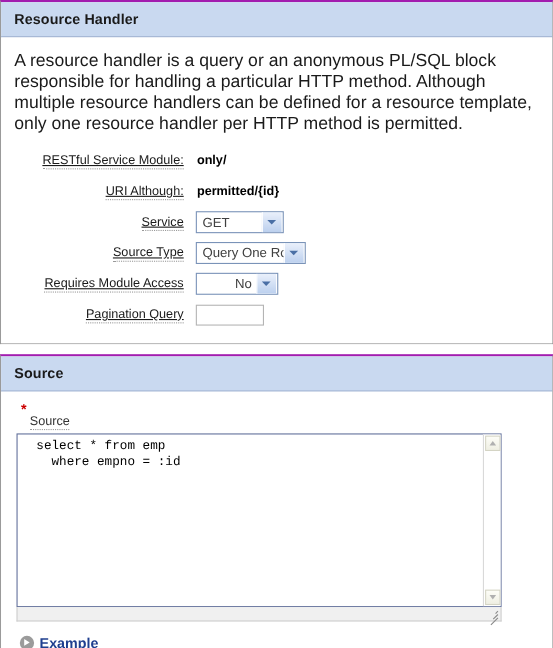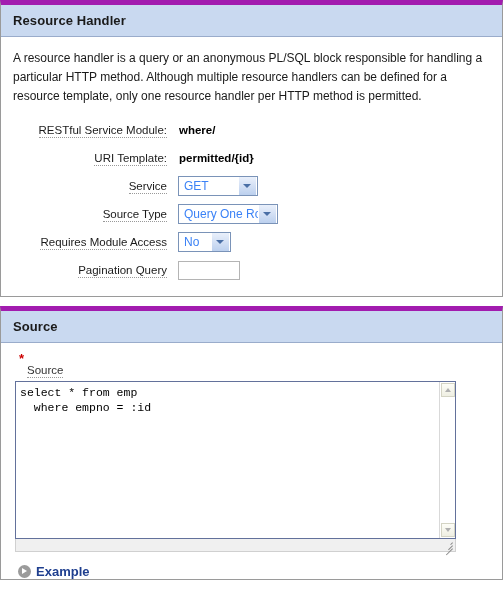--- a/index.html
+++ b/index.html
@@ -24,21 +24,21 @@
   }
 
   
   .region {
     border: 1px solid #9a9a9a;
     border-top: none;
     background: #ffffff;
     box-sizing: border-box;
   }
   .region-top {
-    border-top: 5px solid #a21caf;
+    border-top: 2px solid #a21caf;
   }
   .region-header {
     background: #c9d9f0;
     border-bottom: 1px solid #9aaccb;
     height: 32px;
     line-height: 32px;
     padding: 0 0 0 12px;
     box-sizing: border-box;
   }
   .region-title {
@@ -47,21 +47,21 @@
     color: #1a1a1a;
     letter-spacing: 0.1px;
   }
   .region-body {
     padding: 10px 12px 12px 12px;
     background: #ffffff;
   }
 
   
   .intro {
-    font-size: 12px;
+    font-size: 16px;
     line-height: 19px;
     color: #1a1a1a;
     margin: 2px 2px 6px 0px;
   }
 
   
   .form-table {
     border-collapse: collapse;
     margin-top: 10px;
     margin-left: 2px;
@@ -79,39 +79,40 @@
     vertical-align: middle;
     padding: 0;
     white-space: nowrap;
   }
   .flabel {
     font-size: 11.5px;
     color: #1a1a1a;
     border-bottom: 1px dotted #999999;
     padding-bottom: 1px;
     cursor: help;
+    text-decoration: underline;
   }
   .fvalue {
     font-size: 11.5px;
     color: #000000;
     font-weight: bold;
     padding-left: 1px;
   }
 
   
   .select {
     display: inline-flex;
     align-items: center;
     justify-content: space-between;
     border: 1px solid #7a93b8;
     background: #ffffff;
     height: 20px;
     box-sizing: border-box;
     font-size: 12px;
-    color: #3b82f6;
+    color: #404040;
     cursor: default;
     vertical-align: middle;
   }
   .select .sel-text {
     padding: 0 4px 0 5px;
     line-height: 18px;
     white-space: nowrap;
     overflow: hidden;
   }
   .select .sel-btn {
@@ -128,21 +129,21 @@
     position: absolute;
     left: 4px;
     top: 7px;
     width: 0; height: 0;
     border-left: 4px solid transparent;
     border-right: 4px solid transparent;
     border-top: 4px solid #4a6fa5;
   }
   .sel-method { width: 80px; }
   .sel-source-type { width: 100px; }
-  .sel-secure { width: 53px; }
+  .sel-secure { width: 75px; justify-content: flex-end; }
 
   
   .text-input {
     width: 62px;
     height: 19px;
     border: 1px solid #b4b4b4;
     background: #ffffff;
     box-sizing: border-box;
     font-family: "Liberation Sans", sans-serif;
     font-size: 11.5px;
@@ -189,21 +190,21 @@
     position: relative;
     width: 441px;
     height: 158px;
     border: 1px solid #63719b;
     background: #ffffff;
     box-sizing: border-box;
     margin-left: 2px;
   }
   .ta-text {
     position: absolute;
-    left: 0; top: 0;
+    left: 13px; top: 0;
     width: 423px;
     height: 156px;
     border: none;
     outline: none;
     resize: none;
     padding: 3px 2px 2px 4px;
     box-sizing: border-box;
     font-family: "Liberation Mono", monospace;
     font-size: 11.5px;
     line-height: 15px;
@@ -315,27 +316,27 @@
 
       <div class="intro">A resource handler is a query or an anonymous PL/SQL block responsible for handling a particular HTTP method. Although multiple resource handlers can be defined for a resource template, only one resource handler per HTTP method is permitted.</div>
 
       <table class="form-table">
         <tbody>
           <tr>
             <td class="lbl">
               <span class="flabel">RESTful Service Module:</span>
             </td>
             <td class="fld">
-              <span class="fvalue">where/</span>
-            </td>
-          </tr>
-
-          <tr>
-            <td class="lbl">
-              <span class="flabel">URI Template:</span>
+              <span class="fvalue">only/</span>
+            </td>
+          </tr>
+
+          <tr>
+            <td class="lbl">
+              <span class="flabel">URI Although:</span>
             </td>
             <td class="fld">
               <span class="fvalue">permitted/{id}</span>
             </td>
           </tr>
 
           <tr>
             <td class="lbl">
               <span class="flabel">Service</span>
             </td>

